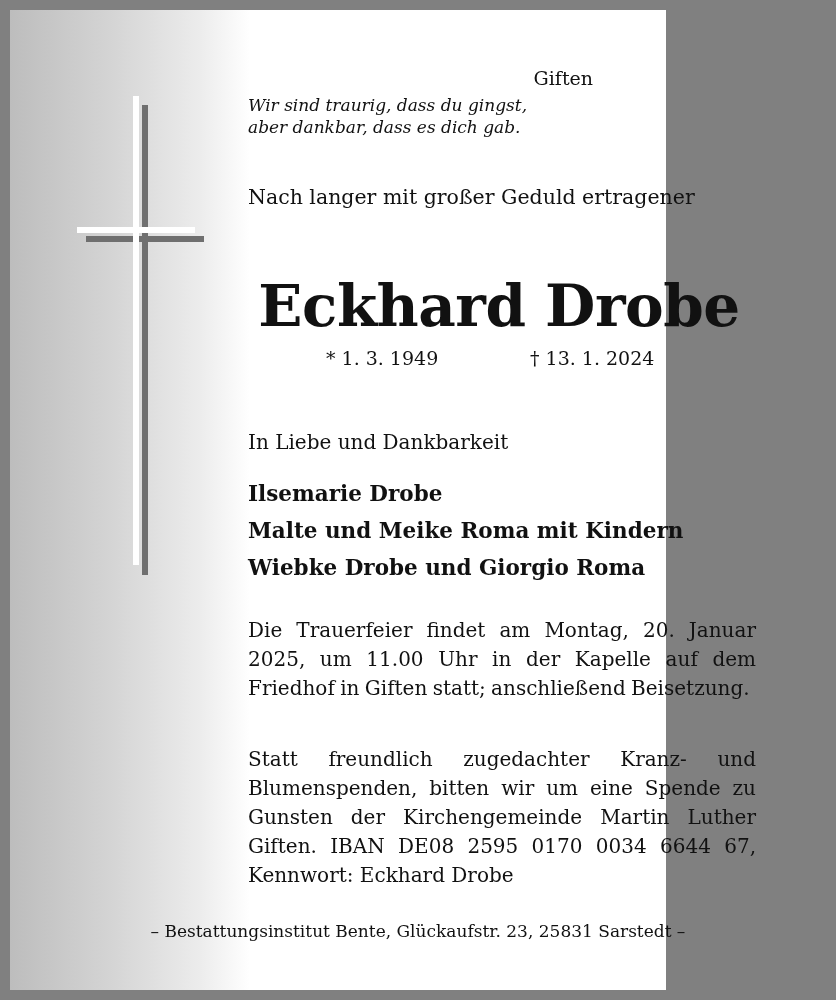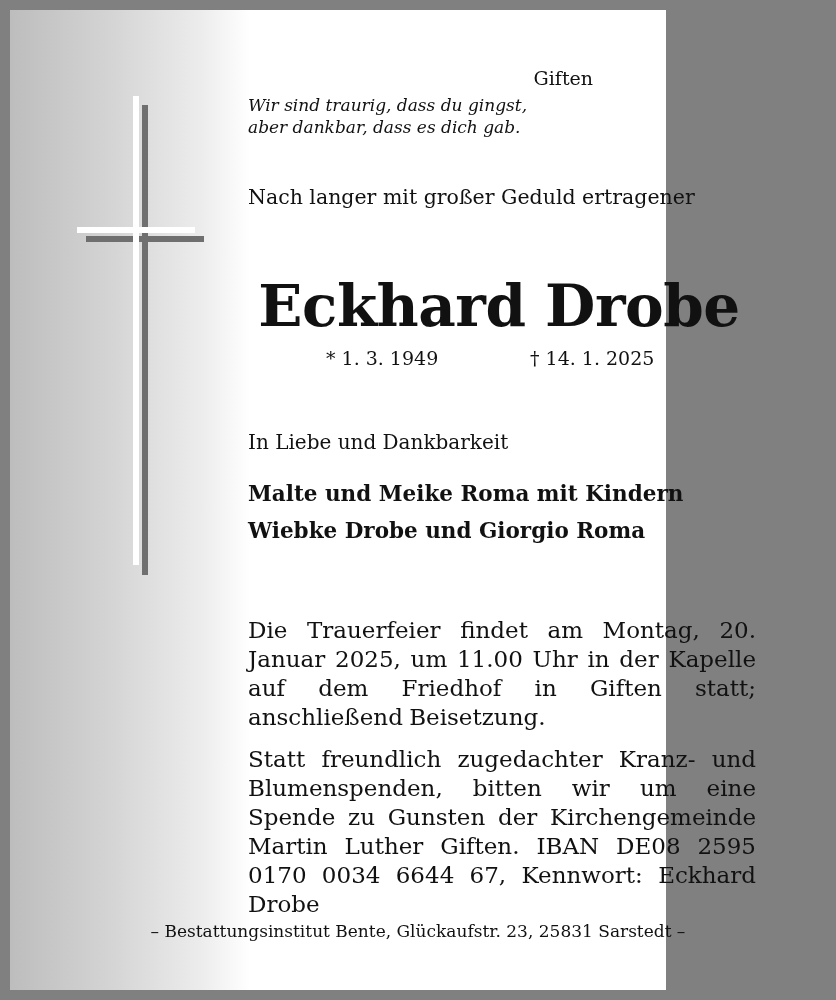--- a/index.html
+++ b/index.html
@@ -27,21 +27,21 @@
     .place { right: 73px; top: 57px; font-size: 19px; }
     .motto { left: 238px; top: 84px; font-size: 17px; font-style: italic; line-height: 22px; }
     .intro { left: 238px; top: 174px; font-size: 20.5px; line-height: 26px; }
     .name  { left: 238px; top: 262px; width: 502px; text-align: center; font-size: 58px; font-weight: bold; letter-spacing: -0.5px; }
     .dates { left: 238px; top: 337px; width: 502px; font-size: 19px; }
     .dates .birth { position: absolute; left: 78px; }
     .dates .death { position: absolute; left: 282px; }
     .lovetxt { left: 238px; top: 420px; font-size: 20px; }
     .mourners { left: 238px; top: 465px; font-size: 21.5px; font-weight: bold; line-height: 37px; }
     .mourners div { white-space: nowrap; }
-    .para { left: 238px; width: 508px; font-size: 23px; line-height: 29px; text-align: justify; white-space: normal; }
+    .para { left: 238px; width: 508px; font-size: 20px; line-height: 29px; text-align: justify; white-space: normal; }
     .para1 { top: 606px; word-spacing: -1px; }
     .para2 { top: 735px; }
     .footer { left: 0; width: 816px; top: 911px; text-align: center; font-size: 17px; }
   </style>
 </head>
 <body>
 
 <div class="card">
 
   <div>
@@ -59,26 +59,27 @@
   </div>
 
   <div class="txt intro">
     <div>Nach langer mit großer Geduld ertragener</div>
   </div>
 
   <div class="txt name">Eckhard Drobe</div>
 
   <div class="txt dates">
     <span class="birth">* 1. 3. 1949</span>
-    <span class="death">† 14. 1. 2025</span>
+    <span class="death">† 13. 1. 2024</span>
   </div>
 
   <div class="txt lovetxt">In Liebe und Dankbarkeit</div>
 
   <div class="txt mourners">
+    <div>Ilsemarie Drobe</div>
     <div>Malte und Meike Roma mit Kindern</div>
     <div>Wiebke Drobe und Giorgio Roma</div>
   </div>
 
   <div class="txt para para1">Die Trauerfeier findet am Montag, 20. Januar 2025, um 11.00 Uhr in der Kapelle auf dem Friedhof in Giften statt; anschließend Beisetzung.</div>
 
   <div class="txt para para2">Statt freundlich zugedachter Kranz- und Blumenspenden, bitten wir um eine Spende zu Gunsten der Kirchengemeinde Martin Luther Giften. IBAN DE08 2595 0170 0034 6644 67, Kennwort: Eckhard Drobe</div>
 
   <div class="txt footer">– Bestattungsinstitut Bente, Glückaufstr. 23, 25831 Sarstedt –</div>
 </div>

